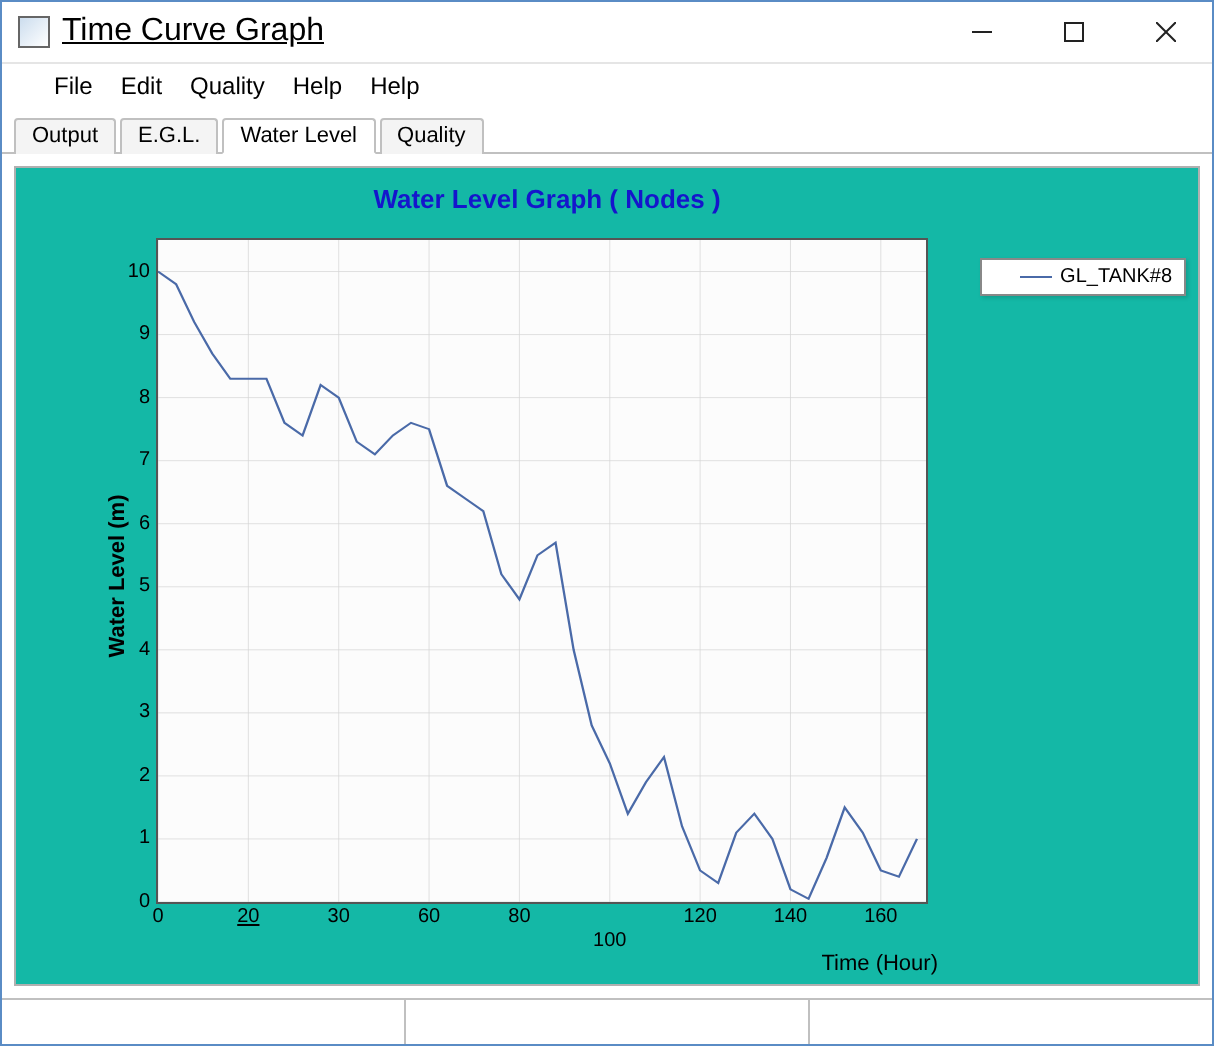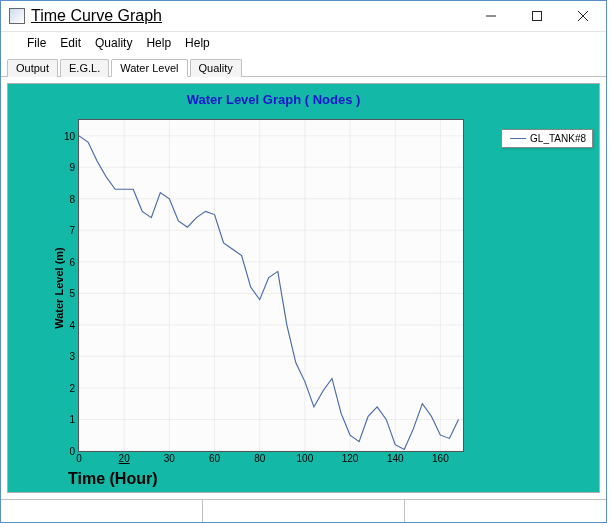--- a/index.html
+++ b/index.html
@@ -93,23 +93,23 @@
     top: 50%;
     transform: translateY(-50%) rotate(-90deg);
     transform-origin: center;
     font-size: 11px;
     font-weight: bold;
   }
   .xlabel {
     position:absolute;
     bottom: 4px;
     left: 60px; right: 130px;
-    text-align:left;
-    font-size: 16px;
-    font-weight: bold;
+    text-align:right;
+    font-size: 11px;
+    font-weight: normal;
   }
   .plot {
     position:absolute;
     left: 70px;
     top: 35px;
     bottom: 40px;
     right: 135px;
     border: 1px solid #555;
     background: #fcfcfc;
   }
@@ -121,21 +121,21 @@
     font-size: 10px;
   }
   .ytick { right: 100%; padding-right: 4px; transform: translateY(50%); }
   .xtick { top: 100%; padding-top: 2px; transform: translateX(-50%); }
   .legend {
     position:absolute;
     right: 6px;
     top: 45px;
     border: 1px solid #888;
     background:#fff;
-    padding: 3px 6px 3px 8px;
+    padding: 3px 6px 3px 19px;
     font-size: 10px;
     display:flex;
     align-items:center;
     gap:4px;
     box-shadow: 1px 1px 2px rgba(0,0,0,0.15);
   }
   .legend .swatch {
     width: 16px; height: 0;
     border-top: 1px solid #4a6aa8;
   }
@@ -230,21 +230,21 @@
           <div class="ytick" style="bottom: 57.1429%;">6</div>
           <div class="ytick" style="bottom: 66.6667%;">7</div>
           <div class="ytick" style="bottom: 76.1905%;">8</div>
           <div class="ytick" style="bottom: 85.7143%;">9</div>
           <div class="ytick" style="bottom: 95.2381%;">10</div>
           <div class="xtick" style="left: 0%;">0</div>
           <div class="xtick" style="left: 11.7647%; text-decoration: underline;">20</div>
           <div class="xtick" style="left: 23.5294%;">30</div>
           <div class="xtick" style="left: 35.2941%;">60</div>
           <div class="xtick" style="left: 47.0588%;">80</div>
-          <div class="xtick" style="left: 58.8235%;">100</div>
+          <div class="xtick" style="left: 58.8235%; margin-top: 12px;">100</div>
           <div class="xtick" style="left: 70.5882%;">120</div>
           <div class="xtick" style="left: 82.3529%;">140</div>
           <div class="xtick" style="left: 94.1176%;">160</div>
         </div>
       <div class="legend">
         <div class="swatch"></div>
         <span>GL_TANK#8</span>
       </div>
     </div>
   </div>

